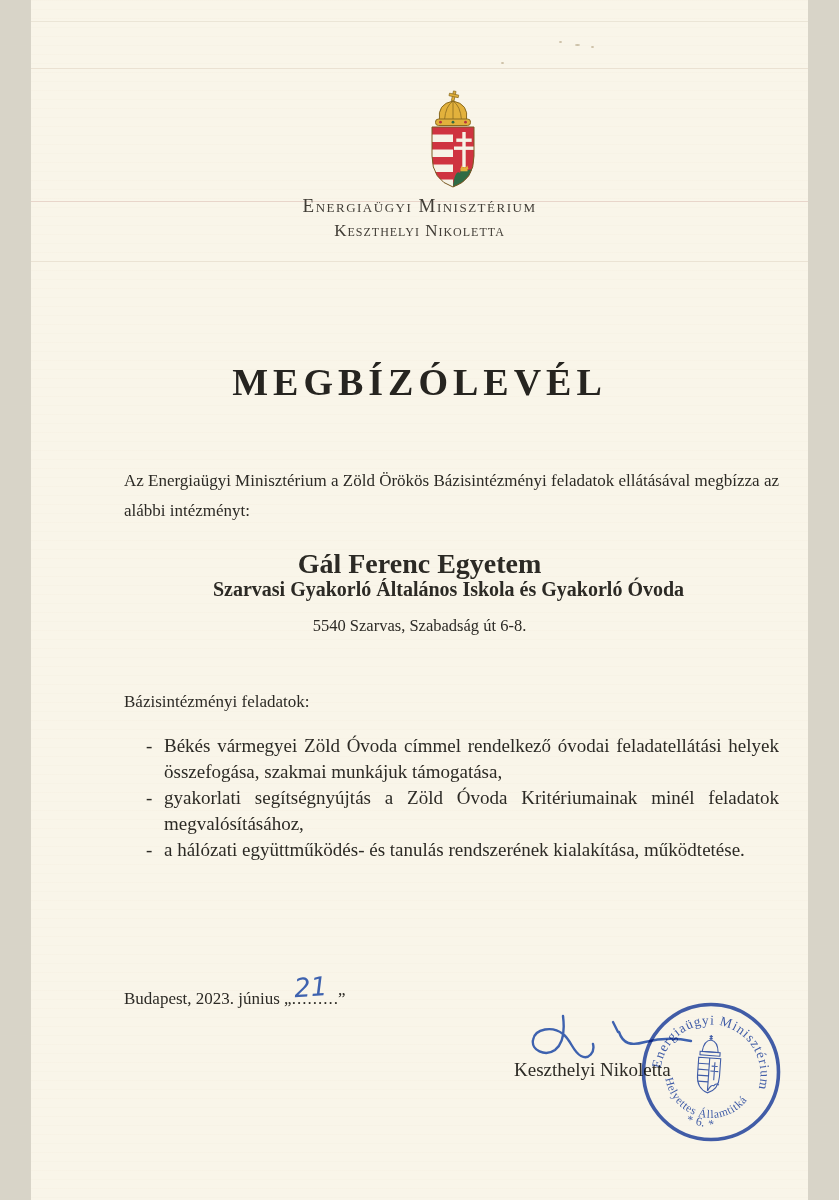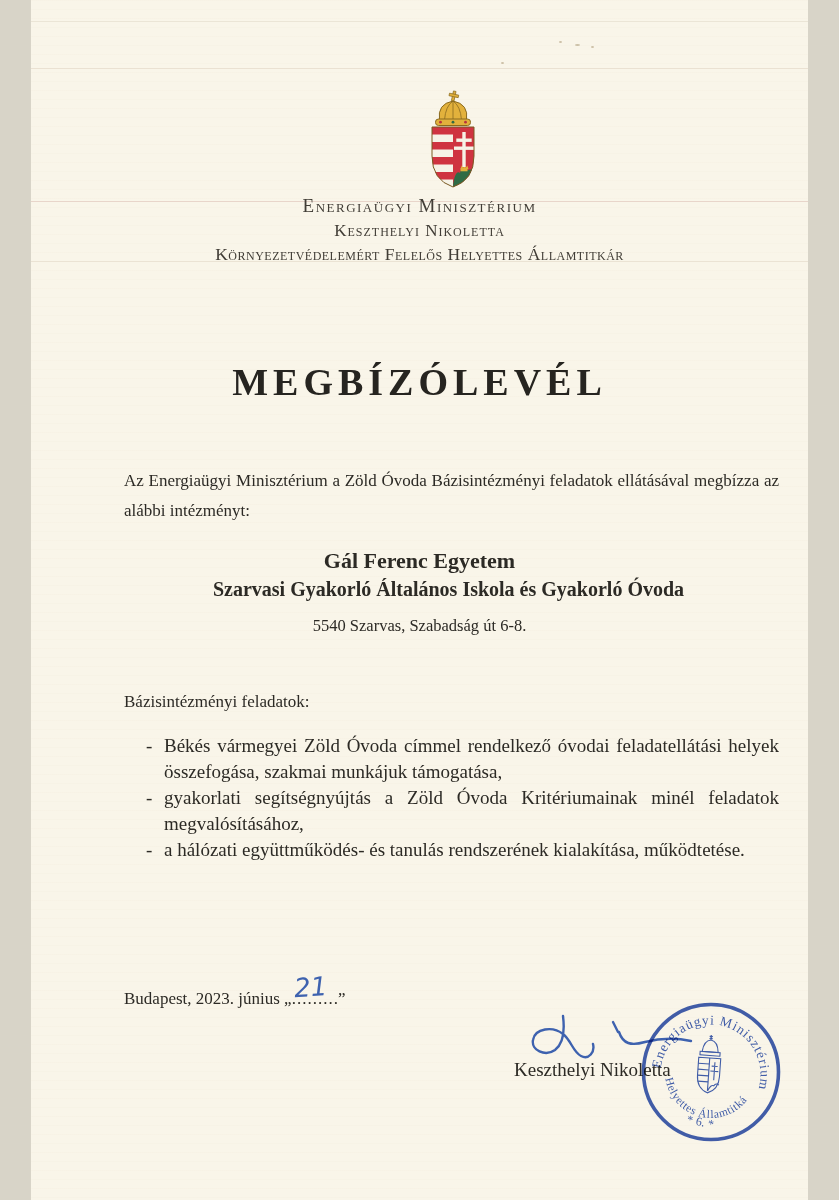--- a/index.html
+++ b/index.html
@@ -28,21 +28,21 @@
     position:absolute;left:0;top:360px;width:100%;
     text-align:center;font-size:38px;font-weight:bold;letter-spacing:5px;color:#262420;
   }
 
   .intro{
     position:absolute;left:93px;top:449px;width:655px;
     font-size:17px;line-height:30px;text-align:justify;
   }
 
   .inst{position:absolute;left:0;width:100%;text-align:center;}
-  .inst1{top:548px;font-size:22px;font-weight:bold;}
+  .inst1{top:548px;font-size:28px;font-weight:bold;}
   .inst2{top:578px;font-size:20px;font-weight:bold;padding-left:29px;}
   .inst-addr{top:616px;font-size:16.5px;}
 
   .tasks-heading{position:absolute;left:93px;top:692px;font-size:17px;}
 
   .tasks{position:absolute;left:93px;top:733px;width:655px;margin:0;padding:0;list-style:none;}
   .tasks li{
     position:relative;padding-left:40px;margin:0;
     font-size:19px;line-height:26px;text-align:justify;
   }
@@ -109,25 +109,24 @@
       <rect x="37.5" y="78.5" width="7" height="2.8" fill="#e2b13c"></rect>
       <rect x="39.3" y="42" width="3.4" height="35" fill="#f6f2e6"></rect>
       <rect x="33.3" y="48.5" width="15.4" height="3.4" fill="#f6f2e6"></rect>
       <rect x="31" y="56.5" width="20" height="3.4" fill="#f6f2e6"></rect>
     </g>
     <path d="M9 37 H51 V66 Q51 90 30 97 Q9 90 9 66 Z" fill="none" stroke="#7a5a22" stroke-width="1"></path>
   </svg>
 
   <div class="hdr hdr1">Energiaügyi Minisztérium</div>
   <div class="hdr hdr2">Keszthelyi Nikoletta</div>
-  <div class="hdr hdr3">Környezetvédelemért Felelős Helyettes Államtitkár</div>
 
   <div class="doc-title">MEGBÍZÓLEVÉL</div>
 
-  <p class="intro">Az Energiaügyi Minisztérium a Zöld Óvoda Bázisintézményi feladatok ellátásával megbízza az alábbi intézményt:</p>
+  <p class="intro">Az Energiaügyi Minisztérium a Zöld Örökös Bázisintézményi feladatok ellátásával megbízza az alábbi intézményt:</p>
 
   <div class="inst inst1">Gál Ferenc Egyetem</div>
   <div class="inst inst2">Szarvasi Gyakorló Általános Iskola és Gyakorló Óvoda</div>
   <div class="inst inst-addr">5540 Szarvas, Szabadság út 6-8.</div>
 
   <div class="tasks-heading">Bázisintézményi feladatok:</div>
   <ul class="tasks">
     <li>Békés vármegyei Zöld Óvoda címmel rendelkező óvodai feladatellátási helyek összefogása, szakmai munkájuk támogatása,</li>
     <li>gyakorlati segítségnyújtás a Zöld Óvoda Kritériumainak minél feladatok megvalósításához,</li>
     <li>a hálózati együttműködés- és tanulás rendszerének kialakítása, működtetése.</li>

